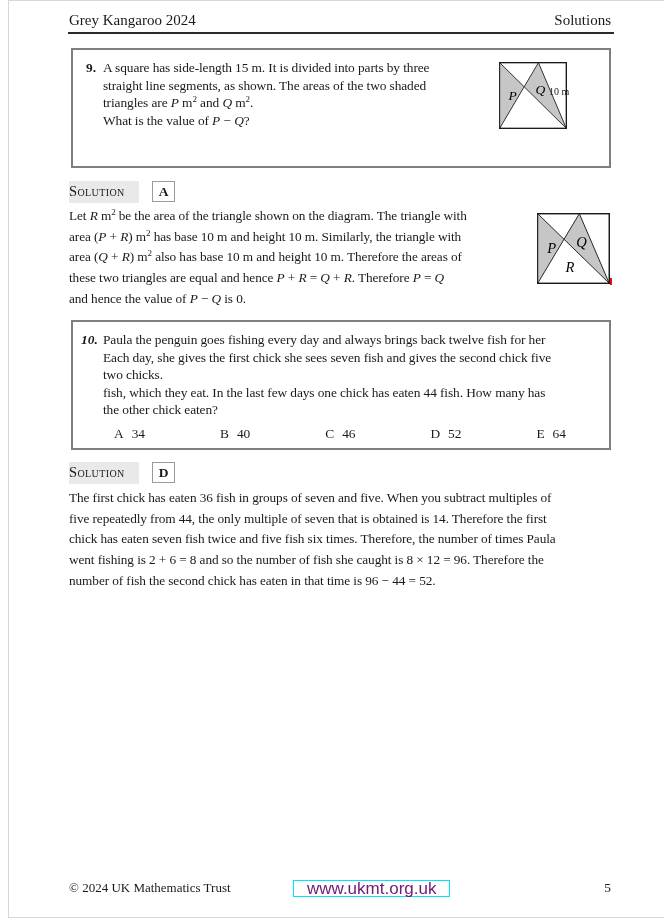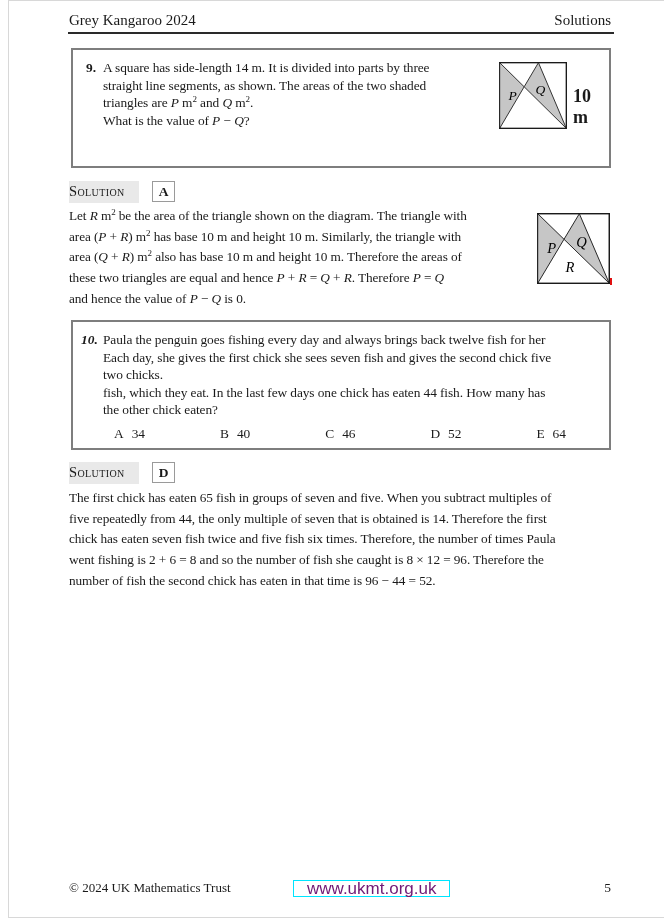--- a/index.html
+++ b/index.html
@@ -20,21 +20,21 @@
   #q9num{left:13px;} #q10num{left:8px;font-style:italic;}
   .qtext{position:absolute;left:30px;top:9px;font-size:13.4px;line-height:17.5px;letter-spacing:-0.1px;}
   .textline{white-space:pre;}
   .options-row{position:absolute;display:flex;justify-content:space-between;font-size:13.4px;}
   #q9options{left:46px;top:84px;width:306px;}
   #q10options{left:41px;top:104px;width:452px;}
   .option .opt-letter{margin-right:8px;}
   
   .diagram{position:absolute;}
   #q9diagram{left:426px;top:12px;width:68px;height:67px;}
-  #q9sidelabel{position:absolute;left:500px;top:36px;font-size:18px;font-weight:bold;}
+  #q9sidelabel{position:absolute;left:476px;top:36px;font-size:10px;}
   #sol9diagram{left:528px;top:212px;width:73px;height:71px;}
   .dia-label{font-style:italic;font-family:"Liberation Serif",serif;}
   #redmark{position:absolute;left:601px;top:277px;width:2px;height:7px;background:var(--red_mark,#e01010);}
   
   .sol-row{position:absolute;left:60px;height:24px;}
   #sol9row{top:180px;} #sol10row{top:461px;}
   .sol-label{display:inline-block;background:var(--solution_bg,#e9e9e9);font-variant:small-caps;
     font-size:14.5px;letter-spacing:0.4px;padding:2px 14px 3px 0;}
   .ans-box{position:absolute;left:83px;top:0px;width:21px;height:19px;border:1.5px solid #9a9a9a;
     text-align:center;font-weight:bold;font-size:13.5px;line-height:19px;background:#fff;}
@@ -55,21 +55,21 @@
 
 <div class="page">
 
   <span class="hdr-left">Grey Kangaroo 2024</span>
   <span class="hdr-right">Solutions</span>
   <div class="hdr-rule"></div>
 
   <section class="qbox" id="q9box">
     <span class="qnum" id="q9num">9.</span>
     <div class="qtext">
-        <div class="textline">A square has side-length 14 m. It is divided into parts by three</div>
+        <div class="textline">A square has side-length 15 m. It is divided into parts by three</div>
         <div class="textline">straight line segments, as shown. The areas of the two shaded</div>
         <div class="textline">triangles are <span class="s-i">P</span> m<sup>2</sup> and <span class="s-i">Q</span> m<sup>2</sup>.</div>
         <div class="textline">What is the value of <span class="s-i">P</span> − <span class="s-i">Q</span>?</div>
       </div>
     <div class="diagram" id="q9diagram">
       <svg viewBox="0 0 100 100" width="68" height="67" preserveAspectRatio="none">
         <rect x="1" y="1" width="98" height="98" fill="#ffffff" stroke="#1a1a1a" stroke-width="2"></rect>
         <polygon points="1,1 37,37 1,99" stroke="#1a1a1a" stroke-width="1.3" fill="#c6c6c6"></polygon>
         <polygon points="58,1 37,37 99,99" stroke="#1a1a1a" stroke-width="1.3" fill="#c6c6c6"></polygon>
         <text class="dia-label" x="20" y="56" font-size="20" text-anchor="middle">P</text>
@@ -118,21 +118,21 @@
         <span class="option"><span class="opt-letter">D</span><span class="opt-value">52</span></span>
         <span class="option"><span class="opt-letter">E</span><span class="opt-value">64</span></span>
       </div>
   </section>
 
   <div class="sol-row" id="sol10row">
     <span class="sol-label">Solution</span>
     <span class="ans-box">D</span>
   </div>
   <div class="sol-text" id="sol10text">
-      <div class="textline">The first chick has eaten 65 fish in groups of seven and five. When you subtract multiples of</div>
+      <div class="textline">The first chick has eaten 36 fish in groups of seven and five. When you subtract multiples of</div>
       <div class="textline">five repeatedly from 44, the only multiple of seven that is obtained is 14. Therefore the first</div>
       <div class="textline">chick has eaten seven fish twice and five fish six times. Therefore, the number of times Paula</div>
       <div class="textline">went fishing is 2 + 6 = 8 and so the number of fish she caught is 8 × 12 = 96. Therefore the</div>
       <div class="textline">number of fish the second chick has eaten in that time is 96 − 44 = 52.</div>
     </div>
 
   <span class="ftr-copy">© 2024 UK Mathematics Trust</span>
   <a class="ftr-link" href="#">www.ukmt.org.uk</a>
   <span class="ftr-page">5</span>
 

